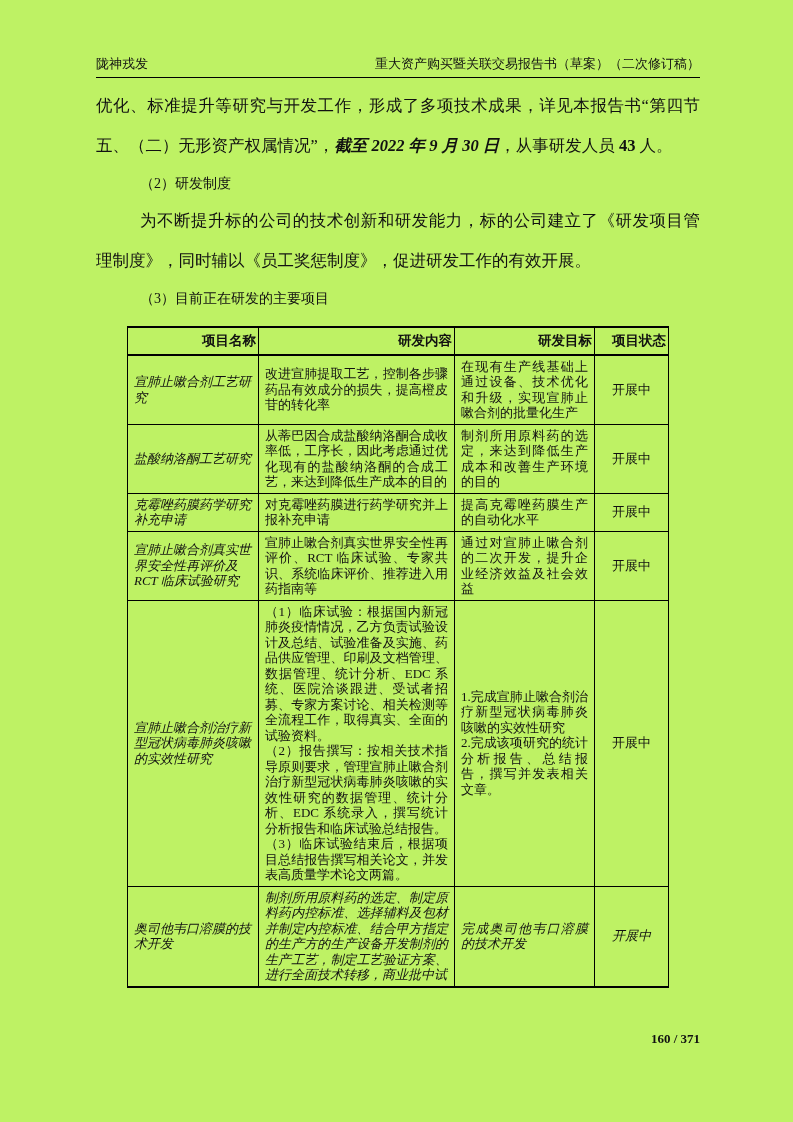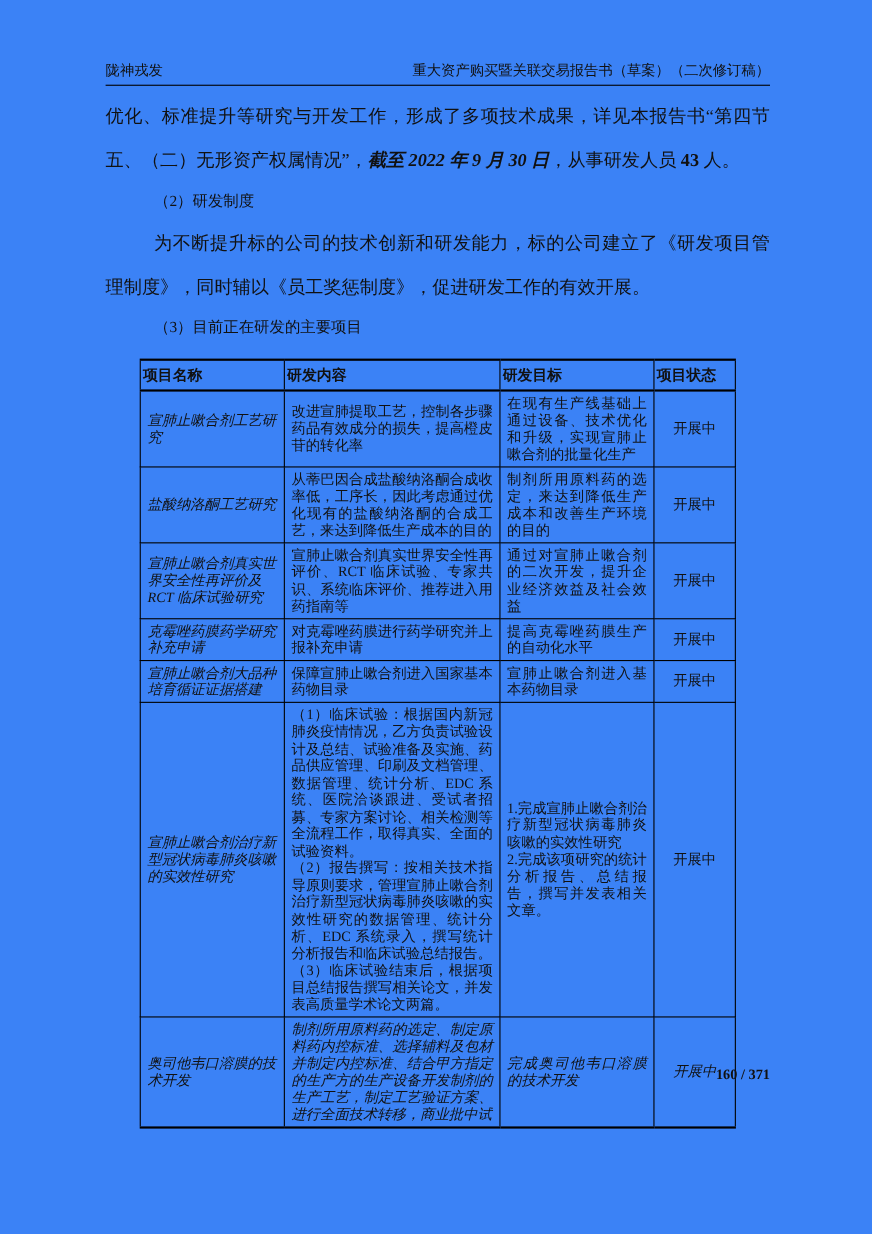--- a/index.html
+++ b/index.html
@@ -1,20 +1,20 @@
 <!DOCTYPE html>
 <html lang="zh"><head>
 <meta charset="utf-8">
 <style>
   html,body{margin:0;padding:0;background:#e8e8e8;}
   .page{
     position:relative;
     width:793px;height:1122px;
     margin:0 auto;
-    background:#3b82f6;
+    background:#bef264;
     font-family:"Liberation Serif","DejaVu Serif",serif;
     color:#111;
     box-sizing:border-box;
     padding:54px 93px 0 96px;
     overflow:hidden;
   }
   
   .doc-header{
     display:flex;justify-content:space-between;align-items:flex-end;
     font-size:13px;line-height:20px;
@@ -43,36 +43,36 @@
   }
   table.projects col.c0{width:131px;}
   table.projects col.c1{width:196px;}
   table.projects col.c2{width:140px;}
   table.projects col.c3{width:74px;}
   table.projects th{
     border:1px solid #000;
     border-top:2.5px solid #000;
     border-bottom:2px solid #000;
     font-size:13.5px;font-weight:700;
-    padding:5px 2px;text-align:left;
+    padding:5px 2px;text-align:right;
   }
   table.projects td{
     border:1px solid #000;
     vertical-align:middle;
     padding:3px 6px;
   }
   table.projects tr:last-child td{border-bottom:2.5px solid #000;}
   td.col0{text-align:left;font-style:italic;}
   td.col1{text-align:justify;white-space:pre-line;}
   td.col2{text-align:justify;white-space:pre-line;}
   td.col3{text-align:center;}
   tr.row-kai td{font-weight:400;font-style:italic;}
   
   .page-number{
-    position:absolute;top:969px;right:93px;
+    position:absolute;top:1031px;right:93px;
     font-size:13px;font-weight:700;text-align:right;
   }
 </style>
 </head>
 <body>
 
 <div class="page">
 
   <div class="doc-header">
     <span>陇神戎发</span>
@@ -109,35 +109,29 @@
             <td class="col2">在现有生产线基础上通过设备、技术优化和升级，实现宣肺止嗽合剂的批量化生产</td>
             <td class="col3">开展中</td>
           </tr>
           <tr>
             <td class="col0">盐酸纳洛酮工艺研究</td>
             <td class="col1">从蒂巴因合成盐酸纳洛酮合成收率低，工序长，因此考虑通过优化现有的盐酸纳洛酮的合成工艺，来达到降低生产成本的目的</td>
             <td class="col2">制剂所用原料药的选定，来达到降低生产成本和改善生产环境的目的</td>
             <td class="col3">开展中</td>
           </tr>
           <tr>
-            <td class="col0">宣肺止嗽合剂真实世界安全性再评价及 RCT 临床试验研究</td>
-            <td class="col1">宣肺止嗽合剂真实世界安全性再评价、RCT 临床试验、专家共识、系统临床评价、推荐进入用药指南等</td>
-            <td class="col2">通过对宣肺止嗽合剂的二次开发，提升企业经济效益及社会效益</td>
-            <td class="col3">开展中</td>
-          </tr>
-          <tr>
             <td class="col0">克霉唑药膜药学研究补充申请</td>
             <td class="col1">对克霉唑药膜进行药学研究并上报补充申请</td>
             <td class="col2">提高克霉唑药膜生产的自动化水平</td>
             <td class="col3">开展中</td>
           </tr>
           <tr>
-            <td class="col0">宣肺止嗽合剂大品种培育循证证据搭建</td>
-            <td class="col1">保障宣肺止嗽合剂进入国家基本药物目录</td>
-            <td class="col2">宣肺止嗽合剂进入基本药物目录</td>
+            <td class="col0">宣肺止嗽合剂真实世界安全性再评价及 RCT 临床试验研究</td>
+            <td class="col1">宣肺止嗽合剂真实世界安全性再评价、RCT 临床试验、专家共识、系统临床评价、推荐进入用药指南等</td>
+            <td class="col2">通过对宣肺止嗽合剂的二次开发，提升企业经济效益及社会效益</td>
             <td class="col3">开展中</td>
           </tr>
           <tr>
             <td class="col0">宣肺止嗽合剂治疗新型冠状病毒肺炎咳嗽的实效性研究</td>
             <td class="col1">（1）临床试验：根据国内新冠肺炎疫情情况，乙方负责试验设计及总结、试验准备及实施、药品供应管理、印刷及文档管理、数据管理、统计分析、EDC 系统、医院洽谈跟进、受试者招募、专家方案讨论、相关检测等全流程工作，取得真实、全面的试验资料。
 （2）报告撰写：按相关技术指导原则要求，管理宣肺止嗽合剂治疗新型冠状病毒肺炎咳嗽的实效性研究的数据管理、统计分析、EDC 系统录入，撰写统计分析报告和临床试验总结报告。
 （3）临床试验结束后，根据项目总结报告撰写相关论文，并发表高质量学术论文两篇。</td>
             <td class="col2">1.完成宣肺止嗽合剂治疗新型冠状病毒肺炎咳嗽的实效性研究
 2.完成该项研究的统计分析报告、总结报告，撰写并发表相关文章。</td>
             <td class="col3">开展中</td>

